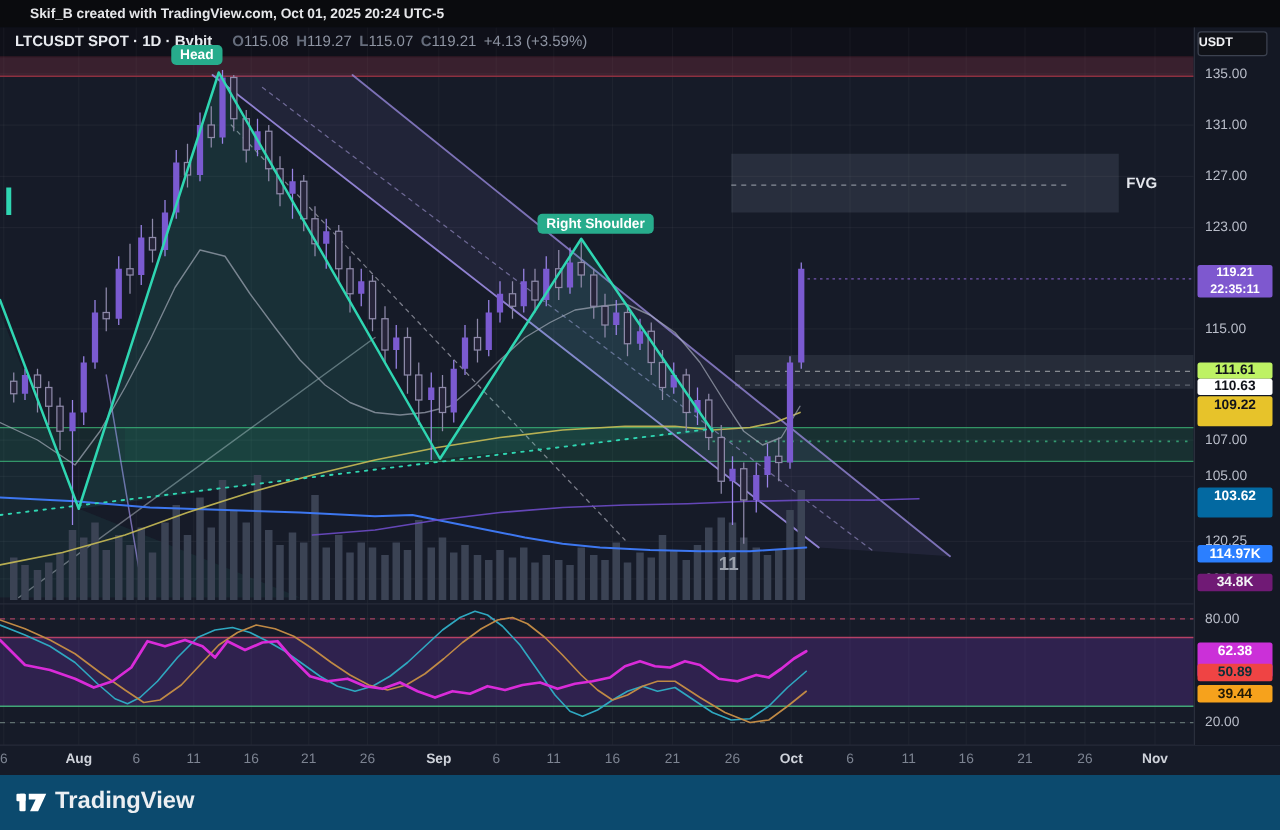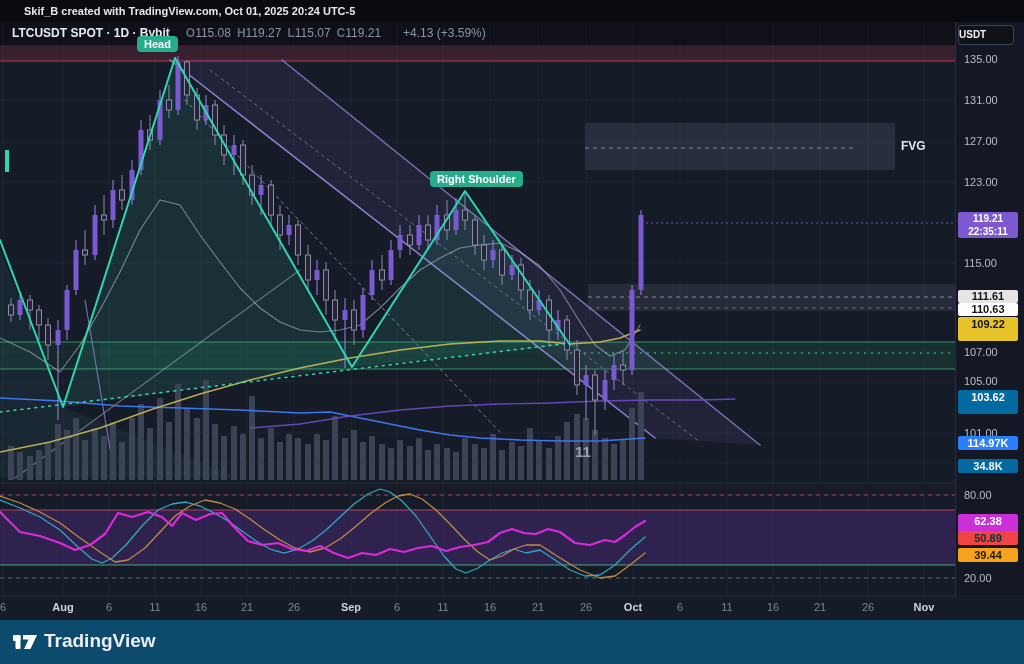--- a/index.html
+++ b/index.html
@@ -318,55 +318,55 @@
     <line x1="0" y1="495" x2="955" y2="495" stroke="rgba(224,80,120,0.7)" stroke-width="1" stroke-dasharray="4,4"></line>
     <line x1="0" y1="510" x2="955" y2="510" stroke="rgba(208,70,110,0.85)" stroke-width="1.2"></line>
     <line x1="0" y1="565" x2="955" y2="565" stroke="rgba(70,190,130,0.85)" stroke-width="1.2"></line>
     <line x1="0" y1="578" x2="955" y2="578" stroke="rgba(150,175,165,0.55)" stroke-width="1" stroke-dasharray="4,4"></line>
     <polyline points="0,500 20,508 40,517 60,530 78,547 92,559 102,563 112,558 126,545 142,526 158,510 172,504 186,502 200,506 214,513 228,521 242,531 256,541 270,549 284,553 298,549 312,541 326,530 340,517 354,504 368,494 380,489 390,492 402,501 416,516 430,536 444,556 456,569 466,573 478,568 490,560 502,553 514,549 526,553 540,550 555,560 570,570 585,576 600,575 615,565 630,550 645,537" fill="none" stroke="#2fa8c0" stroke-width="1.3" stroke-linejoin="round" stroke-linecap="round"></polyline>
     <polyline points="0,496 20,503 40,512 60,523 80,538 100,552 115,562 128,560 145,548 160,532 175,516 190,506 205,500 220,503 235,509 250,519 265,530 280,540 295,548 310,552 325,548 340,539 355,527 370,514 385,503 398,496 410,494 422,499 436,510 450,524 465,540 478,552 490,560 502,556 514,549 526,545 540,545 560,558 580,570 600,578 615,576 630,565 645,553" fill="none" stroke="#c08a45" stroke-width="1.3" stroke-linejoin="round" stroke-linecap="round"></polyline>
     <polyline points="0,512 20,532 40,536 60,543 75,550 90,545 105,534 118,513 132,517 148,512 162,517 172,526 182,513 196,520 210,514 222,513 234,527 248,541 262,545 278,543 292,549 306,551 320,546 334,553 348,558 362,553 376,555 390,549 404,552 418,548 432,546 446,551 460,547 474,545 488,542 500,533 512,529 524,533 536,534 548,529 560,532 575,543 590,545 605,540 615,542 625,535 635,527 645,521" fill="none" stroke="#d92bd9" stroke-width="2.2" stroke-linejoin="round" stroke-linecap="round"></polyline>
   </svg>
 
 <div id="symbol-bar">
-  <span class="ttl">LTCUSDT SPOT · 1D · Bybit</span><span class="k">O</span><span class="v">115.08</span><span class="k">H</span><span class="v">119.27</span><span class="k">L</span><span class="v">115.07</span><span class="k">C</span><span class="v">119.21</span><span class="v" style="margin-left:22px">+4.13 (+3.59%)</span>
+  <span class="ttl">LTCUSDT SPOT · 1D · Bybit</span><span class="k">O</span><span class="v">115.08</span><span class="k">H</span><span class="v">119.27</span><span class="k">L</span><span class="v">115.07</span><span class="k">C</span><span class="v">119.21</span><span class="v" style="margin-left:6px">+4.13 (+3.59%)</span>
 </div>
 
 <div id="right-axis">
     <div class="tick" style="top: 31px;">135.00</div>
     <div class="tick" style="top: 72px;">131.00</div>
     <div class="tick" style="top: 113px;">127.00</div>
     <div class="tick" style="top: 154px;">123.00</div>
     <div class="tick" style="top: 235px;">115.00</div>
     <div class="tick" style="top: 324px;">107.00</div>
     <div class="tick" style="top: 353px;">105.00</div>
-    <div class="tick" style="top: 405px;">101.00</div>
+    <div class="tick" style="top: 405px;">120.25</div>
     <div class="tick" style="top: 435px;">99.00</div>
     <div class="tick" style="top: 467px;">80.00</div>
     <div class="tick" style="top: 550px;">20.00</div>
     <div class="badge" style="top: 190px; height: 26px; background: rgb(126, 88, 207); color: rgb(255, 255, 255); font-size: 10px; line-height: 13px;">
       <div>119.21</div>
       <div>22:35:11</div>
     </div>
-    <div class="badge" style="top: 268px; height: 13px; background: #e5e5e5; color: rgb(17, 19, 26); line-height: 13px;">
+    <div class="badge" style="top: 268px; height: 13px; background: #bef264; color: rgb(17, 19, 26); line-height: 13px;">
       <div>111.61</div>
     </div>
     <div class="badge" style="top: 281px; height: 13px; background: rgb(255, 255, 255); color: rgb(17, 19, 26); line-height: 13px;">
       <div>110.63</div>
     </div>
     <div class="badge" style="top: 295px; height: 24px; background: rgb(231, 195, 42); color: rgb(17, 19, 26); line-height: 14px;">
       <div>109.22</div>
     </div>
     <div class="badge" style="top: 368px; height: 24px; background: #0369a1; color: rgb(255, 255, 255); line-height: 14px;">
       <div>103.62</div>
     </div>
     <div class="badge" style="top: 414px; height: 14px; background: rgb(43, 127, 255); color: rgb(255, 255, 255); line-height: 14px;">
       <div>114.97K</div>
     </div>
-    <div class="badge" style="top: 437px; height: 14px; background: #0369a1; color: rgb(242, 243, 245); line-height: 14px;">
+    <div class="badge" style="top: 437px; height: 14px; background: #701a75; color: rgb(242, 243, 245); line-height: 14px;">
       <div>34.8K</div>
     </div>
     <div class="badge" style="top: 492px; height: 28px; background: rgb(203, 48, 216); color: rgb(255, 255, 255); line-height: 14px;">
       <div>62.38</div>
     </div>
     <div class="badge" style="top: 509px; height: 14px; background: #ef4444; color: rgb(11, 47, 56); line-height: 14px;">
       <div>50.89</div>
     </div>
     <div class="badge" style="top: 526px; height: 14px; background: rgb(246, 162, 28); color: rgb(35, 26, 5); line-height: 14px;">
       <div>39.44</div>

